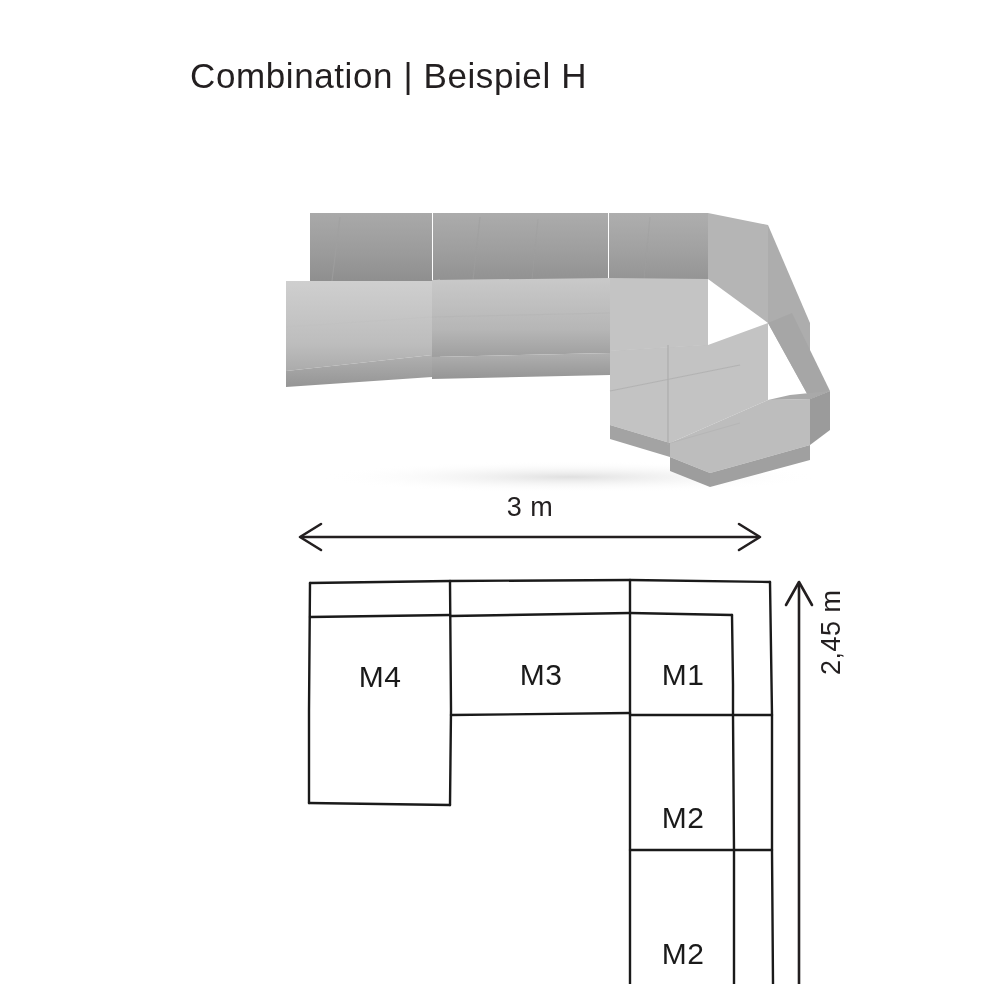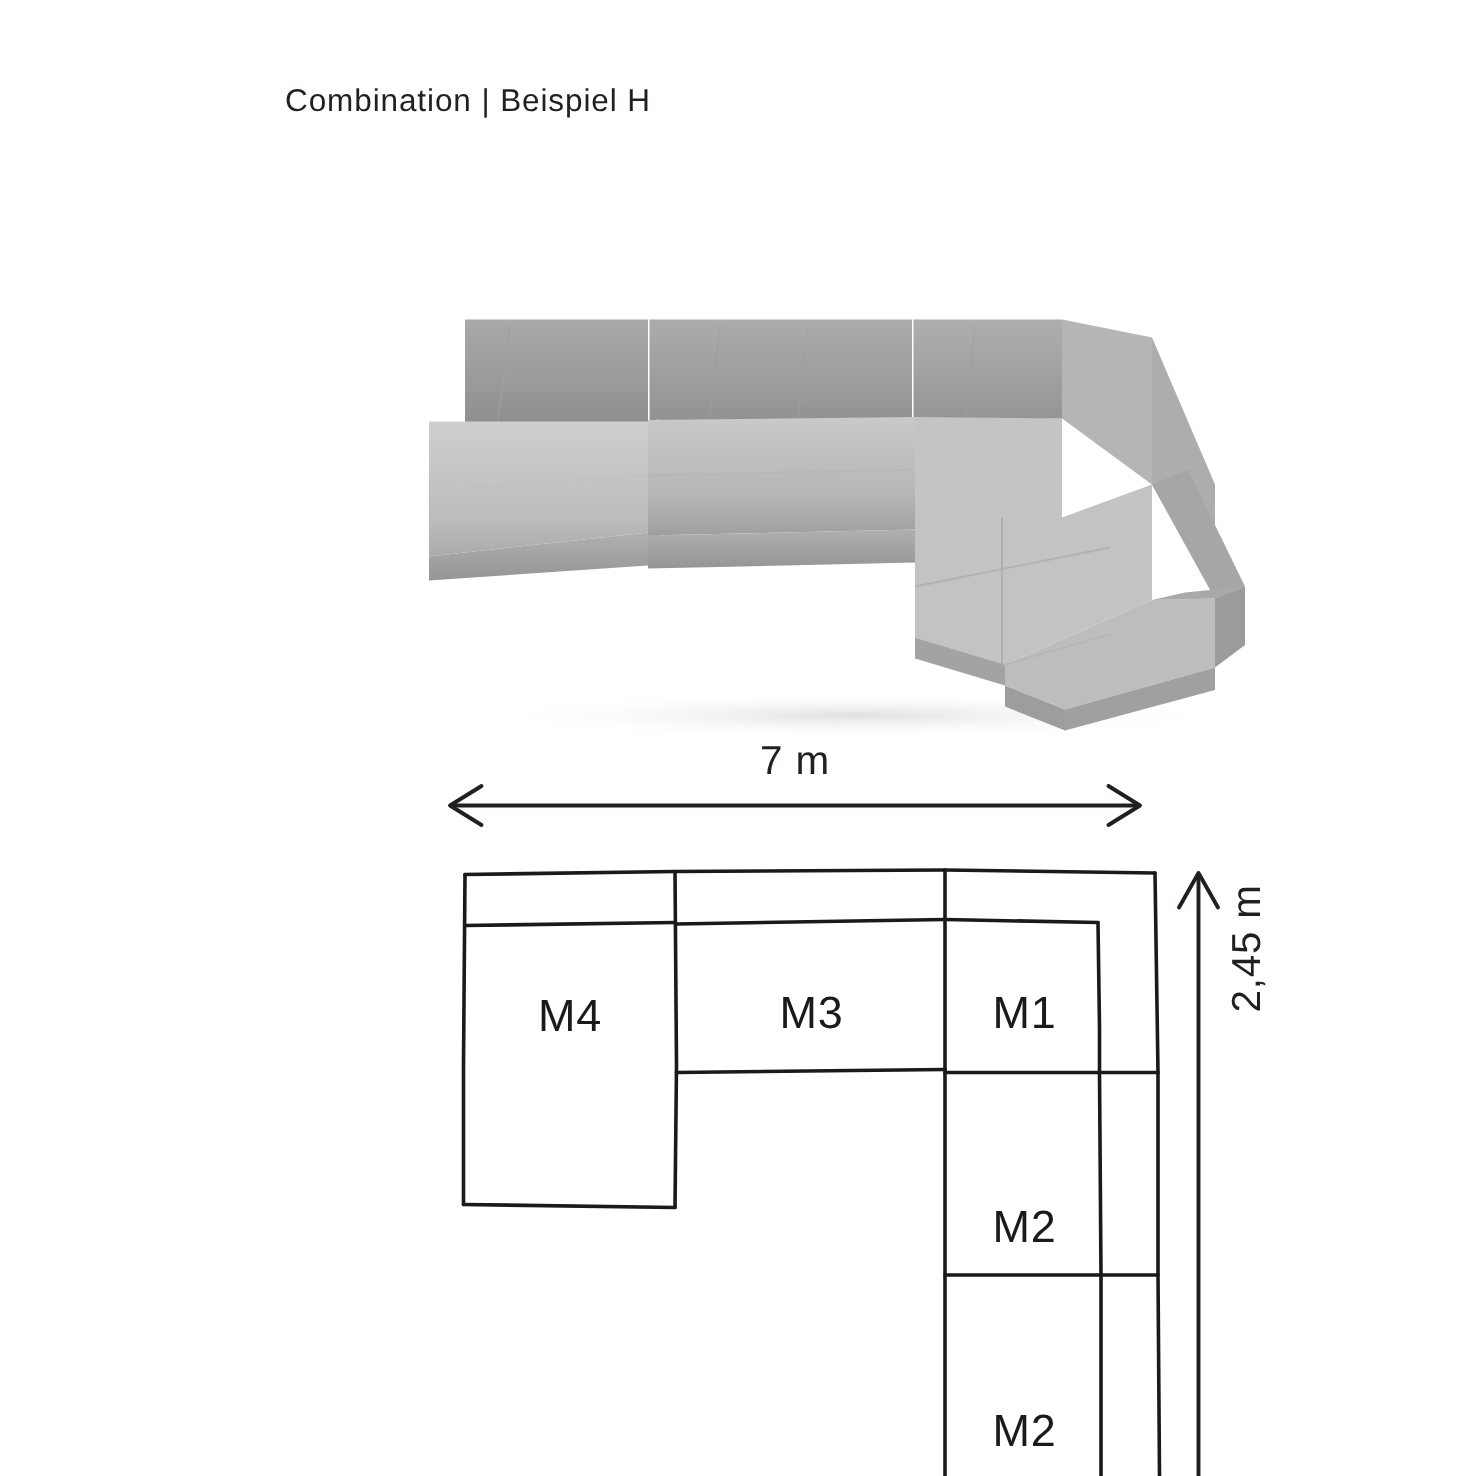--- a/index.html
+++ b/index.html
@@ -20,21 +20,21 @@
     position: absolute;
     inset: 0;
     background: #ffffff;
   }
 
   
   .page-title {
     position: absolute;
     left: 190px;
     top: 56px;
-    font-size: 21px;
+    font-size: 35px;
     font-weight: 500;
     letter-spacing: 0.6px;
     color: #231f20;
     white-space: nowrap;
     font-family: "Liberation Sans", sans-serif;
   }
 
   
   .product-photo {
     position: absolute;
@@ -195,21 +195,21 @@
       <path d="M398,150 L398,250" stroke="#aaaaaa" stroke-width="1.3" fill="none" opacity="0.8"></path>
       <path d="M340,196 L470,170" stroke="#aeaeae" stroke-width="1.2" fill="none" opacity="0.8"></path>
       <path d="M400,248 L470,228" stroke="#b0b0b0" stroke-width="1" fill="none" opacity="0.6"></path>
 
       <path d="M162,122 L340,118" stroke="#b3b3b3" stroke-width="1" fill="none" opacity="0.5"></path>
       <path d="M16,132 L162,122" stroke="#c0c0c0" stroke-width="1" fill="none" opacity="0.5"></path>
     </svg>
   </div>
 
   <div class="dim-h">
-    <div class="dim-h-label">7 m</div>
+    <div class="dim-h-label">3 m</div>
     <div class="dim-h-arrow">
       <svg viewBox="0 0 470 34" xmlns="http://www.w3.org/2000/svg">
         <line x1="6" y1="17" x2="464" y2="17" stroke="#231f20" stroke-width="2.6"></line>
         <polyline points="26,4 5,17 26,30" fill="none" stroke="#231f20" stroke-width="2.6" stroke-linecap="round" stroke-linejoin="round"></polyline>
         <polyline points="444,4 465,17 444,30" fill="none" stroke="#231f20" stroke-width="2.6" stroke-linecap="round" stroke-linejoin="round"></polyline>
       </svg>
     </div>
   </div>
 
   <div class="dim-v">

